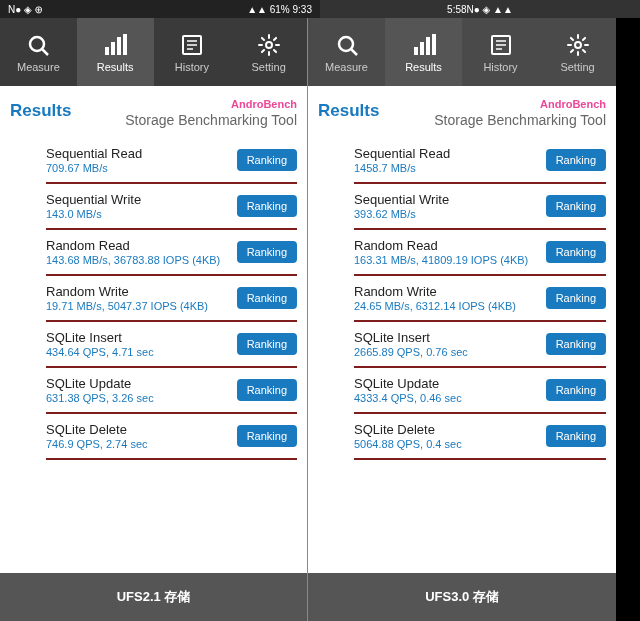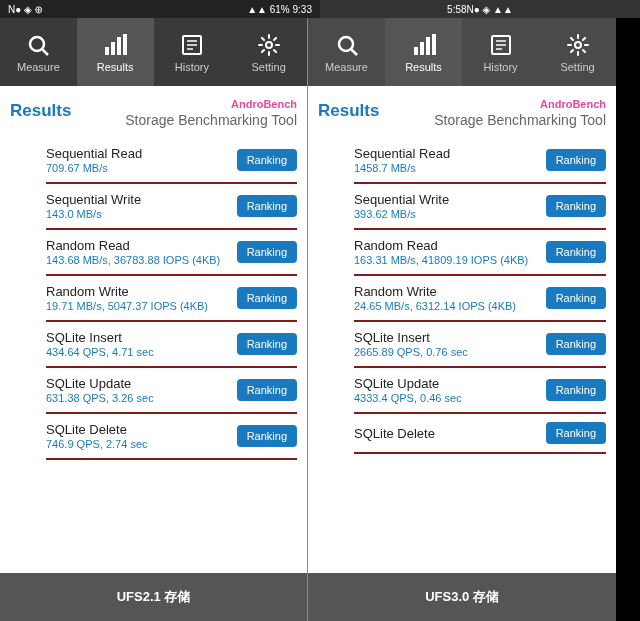--- a/index.html
+++ b/index.html
@@ -392,20 +392,21 @@
           <div class="result-row">
       <div class="result-info">
         <div class="result-name">SQLite Update</div>
         <div class="result-value">4333.4 QPS, 0.46 sec</div>
       </div>
       <button class="ranking-btn">Ranking</button>
     </div>
           <div class="result-row">
       <div class="result-info">
         <div class="result-name">SQLite Delete</div>
+        <div class="result-value">5064.88 QPS, 0.4 sec</div>
       </div>
       <button class="ranking-btn">Ranking</button>
     </div>
         </div>
     </div>
 
     <div class="footer-label">UFS3.0 存储</div>
   </div>
 </div>
 

